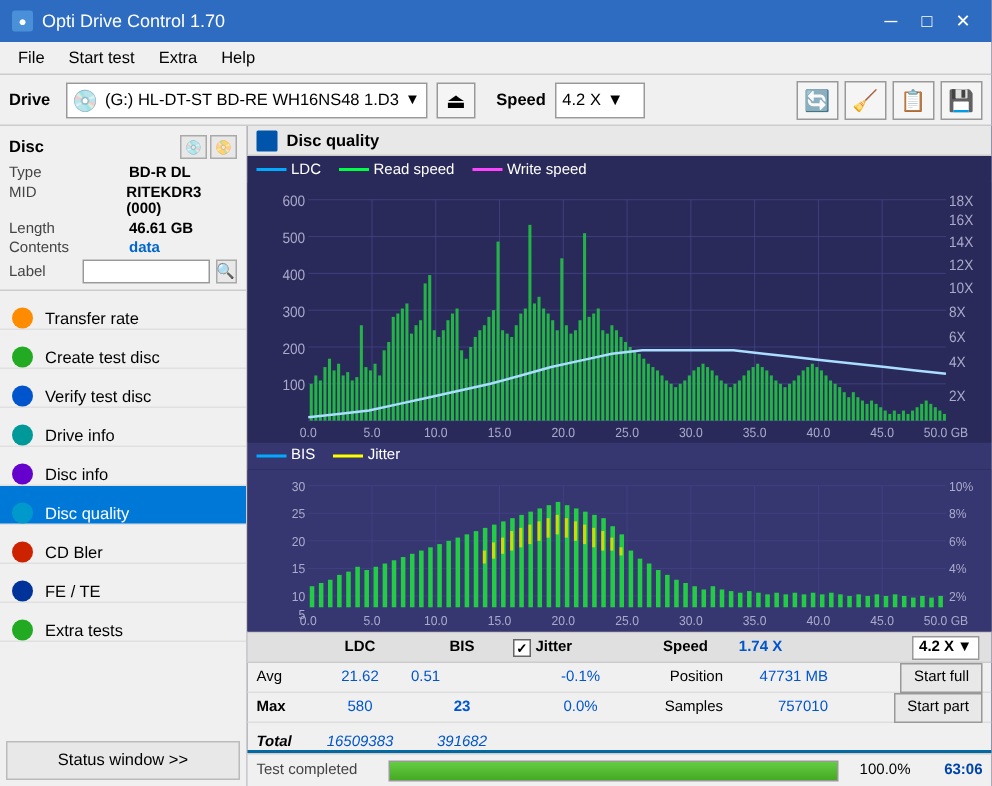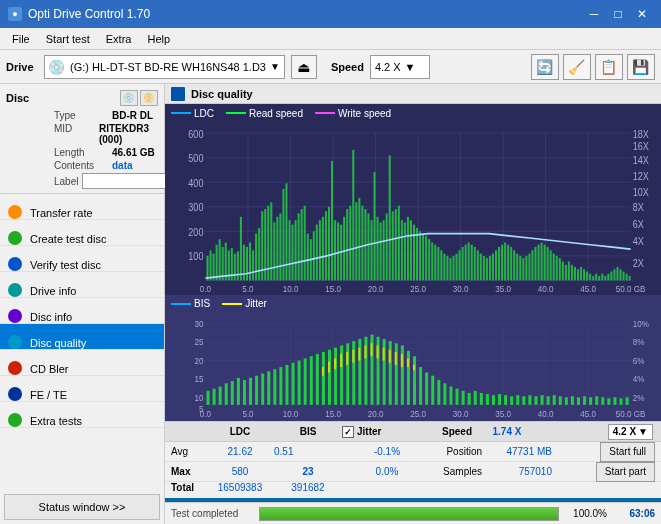--- a/index.html
+++ b/index.html
@@ -99,22 +99,22 @@
     .disc-info-header {
       display: flex;
       align-items: center;
       justify-content: space-between;
       margin-bottom: 4px;
     }
     .disc-label { font-size: 11px; font-weight: bold; }
     .disc-icons { display: flex; gap: 2px; }
     .disc-icon-btn { width: 18px; height: 16px; border: 1px solid #aaa; background: #e8e8e8; display: flex; align-items: center; justify-content: center; font-size: 9px; cursor: pointer; }
     .disc-info-row { display: flex; margin-bottom: 2px; }
-    .disc-info-key { width: 58px; color: #444; font-size: 10px; margin-left: 48px; }
-    .disc-info-val { color: #000; font-size: 10px; font-weight: bold; }
+    .disc-info-key { width: 58px; color: #444; font-size: 10px; }
+    .disc-info-val { color: #000; font-size: 10px; font-weight: bold; margin-left: 22px; }
     .disc-info-val.blue { color: #0066cc; }
     .label-row { display: flex; align-items: center; gap: 4px; margin-top: 2px; }
     .label-input { width: 85px; height: 16px; border: 1px solid #999; background: white; font-size: 10px; padding: 0 2px; }
     .label-btn { width: 18px; height: 16px; border: 1px solid #aaa; background: #e8e8e8; display: flex; align-items: center; justify-content: center; font-size: 10px; cursor: pointer; }
 
     
     .nav-items { flex: 1; }
     .nav-item {
       height: 26px;
       display: flex;
@@ -788,21 +788,21 @@
           <span style="width:35px; font-weight:bold;">Max</span>
           <span style="width:68px; text-align:center; color:#0055cc;">580</span>
           <span style="width:68px; text-align:center; color:#0055cc;font-weight:bold;">23</span>
           <span style="width:90px; text-align:center; color:#0055cc;">0.0%</span>
           <span style="width:50px; text-align:right;">Samples</span>
           <span style="width:70px; text-align:right; color:#0055cc;">757010</span>
           <span style="flex:1;"></span>
           <button class="start-part-btn">Start part</button>
         </div>
 
-        <div style="display:flex; height:20px; align-items:flex-start; border-bottom:4px solid #0369a1; padding:0 6px; font-size:10px; gap:0;">
+        <div style="display:flex; height:20px; align-items:flex-end; border-bottom:2px solid #0369a1; padding:0 6px; font-size:10px; gap:0;font-style:italic;">
           <span style="width:35px; font-weight:bold;">Total</span>
           <span style="width:68px; text-align:center; color:#0055cc;">16509383</span>
           <span style="width:68px; text-align:center; color:#0055cc;">391682</span>
         </div>
 
         <div class="progress-area">
           <span class="progress-label">Test completed</span>
           <div class="progress-bar-outer">
             <div class="progress-bar-inner" style="width:100%;"></div>
           </div>

